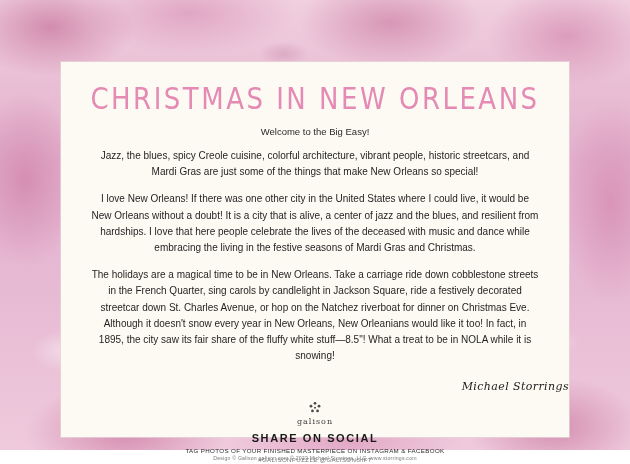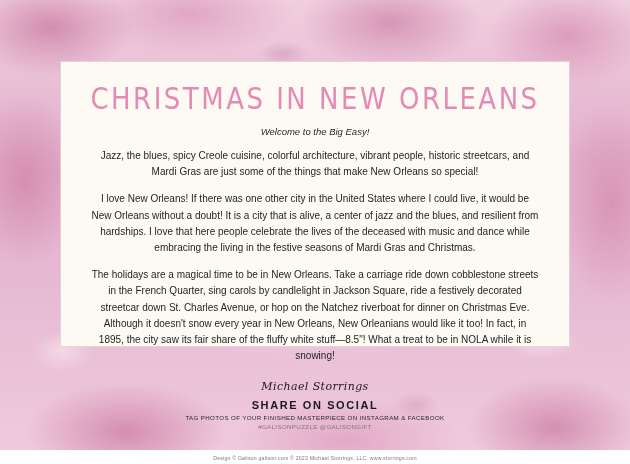--- a/index.html
+++ b/index.html
@@ -55,21 +55,21 @@
       radial-gradient(ellipse 34px 20px at 66% 90%, rgba(176,92,140,0.22), rgba(176,92,140,0) 70%);
     pointer-events: none;
   }
 
   
   .card {
     position: absolute;
     left: 61px;
     top: 62px;
     width: 508px;
-    height: 284px;
+    height: 375px;
     background: #fcfaf2;
     box-shadow: 0 0 0 1px rgba(230,215,215,0.7);
   }
 
   .title {
     margin: 0;
     padding-top: 16px;
     text-align: center;
     color: #e48ab4;
     font-family: "DejaVu Sans", sans-serif;
@@ -78,39 +78,38 @@
     letter-spacing: 2.5px;
     transform: scaleY(1.18);
     transform-origin: center top;
   }
 
   .welcome {
     margin: 18px 0 0 0;
     text-align: center;
     font-size: 9.5px;
     color: #2a2a2a;
-    font-style: italic;
   }
 
   .body-copy {
     margin: 0;
     padding: 0 30px;
   }
 
   .para {
     margin: 11px 0 0 0;
     text-align: center;
     font-size: 10px;
     line-height: 1.62;
     color: #1f1f1f;
   }
 
   .signature {
     margin: 16px 0 0 0;
-    text-align: center;
+    text-align: right;
     font-family: "DejaVu Serif", serif;
     font-style: italic;
     font-size: 11px;
     color: #1a1a1a;
     letter-spacing: 0.4px;
   }
 
   .brand-block {
     margin-top: 7px;
     text-align: center;
@@ -177,20 +176,33 @@
     <p class="welcome">Welcome to the Big Easy!</p>
 
     <div class="body-copy">
       <p class="para">Jazz, the blues, spicy Creole cuisine, colorful architecture, vibrant people, historic streetcars, and Mardi Gras are just some of the things that make New Orleans so special!</p>
       <p class="para">I love New Orleans! If there was one other city in the United States where I could live, it would be New Orleans without a doubt! It is a city that is alive, a center of jazz and the blues, and resilient from hardships. I love that here people celebrate the lives of the deceased with music and dance while embracing the living in the festive seasons of Mardi Gras and Christmas.</p>
       <p class="para">The holidays are a magical time to be in New Orleans. Take a carriage ride down cobblestone streets in the French Quarter, sing carols by candlelight in Jackson Square, ride a festively decorated streetcar down St. Charles Avenue, or hop on the Natchez riverboat for dinner on Christmas Eve. Although it doesn't snow every year in New Orleans, New Orleanians would like it too! In fact, in 1895, the city saw its fair share of the fluffy white stuff—8.5"! What a treat to be in NOLA while it is snowing!</p>
     </div>
 
     <p class="signature">Michael Storrings</p>
 
+    <div class="brand-block">
+      <svg class="brand-mark" viewBox="0 0 24 24">
+        <g fill="#4a4a4a">
+          <circle cx="12" cy="5" r="2.1"></circle>
+          <circle cx="18" cy="9.2" r="2.1"></circle>
+          <circle cx="15.8" cy="16.4" r="2.1"></circle>
+          <circle cx="8.2" cy="16.4" r="2.1"></circle>
+          <circle cx="6" cy="9.2" r="2.1"></circle>
+          <circle cx="12" cy="11.6" r="1.5"></circle>
+        </g>
+      </svg>
+      <span class="brand-name">galison</span>
+    </div>
 
     <h2 class="share-heading">SHARE ON SOCIAL</h2>
     <p class="share-sub">TAG PHOTOS OF YOUR FINISHED MASTERPIECE ON INSTAGRAM &amp; FACEBOOK</p>
     <p class="share-tags">#GALISONPUZZLE @GALISONGIFT</p>
 
   </div>
 
   <div class="footer">Design © Galison  galison.com  © 2023 Michael Storrings, LLC.  www.storrings.com</div>
 
 </div>

